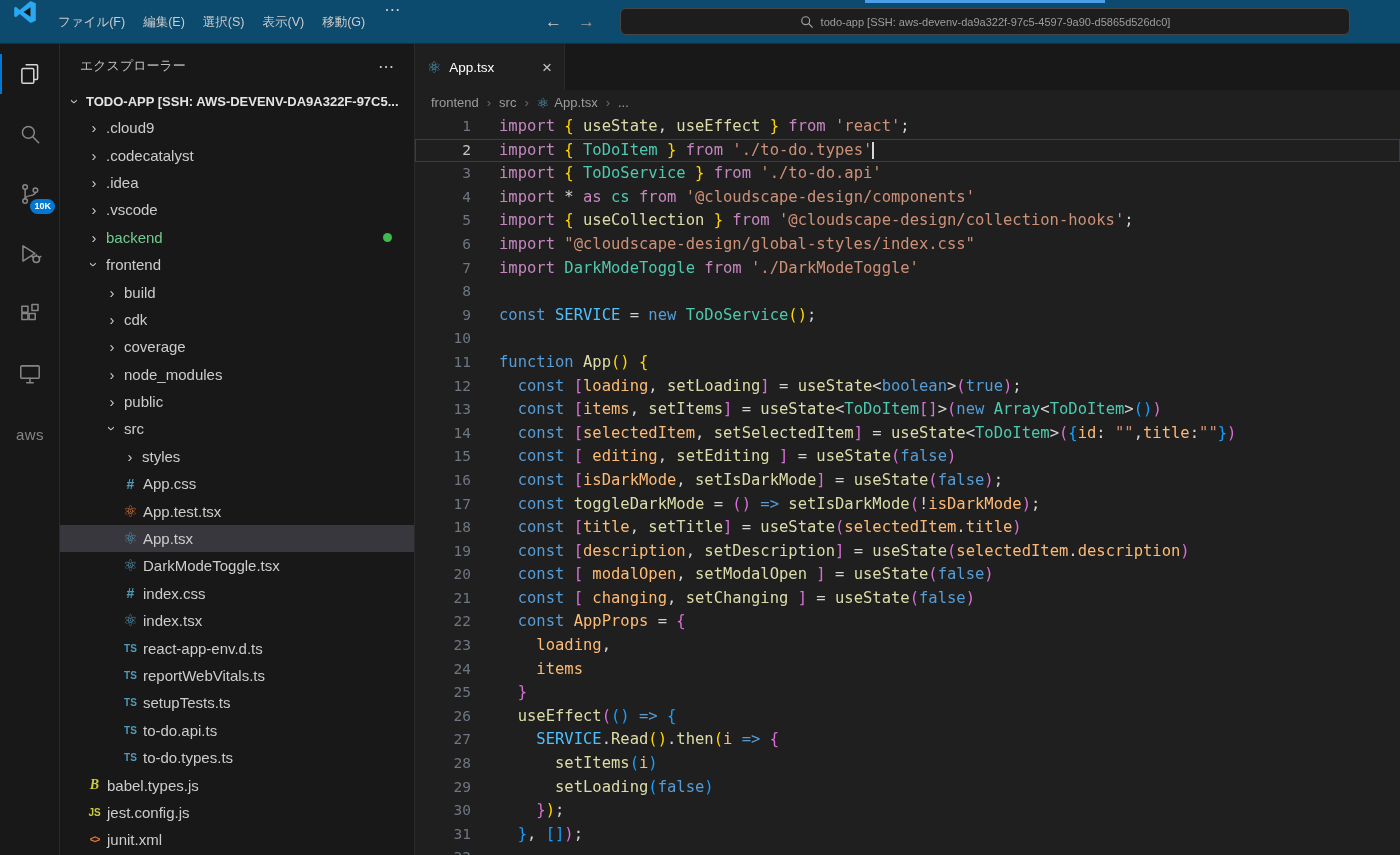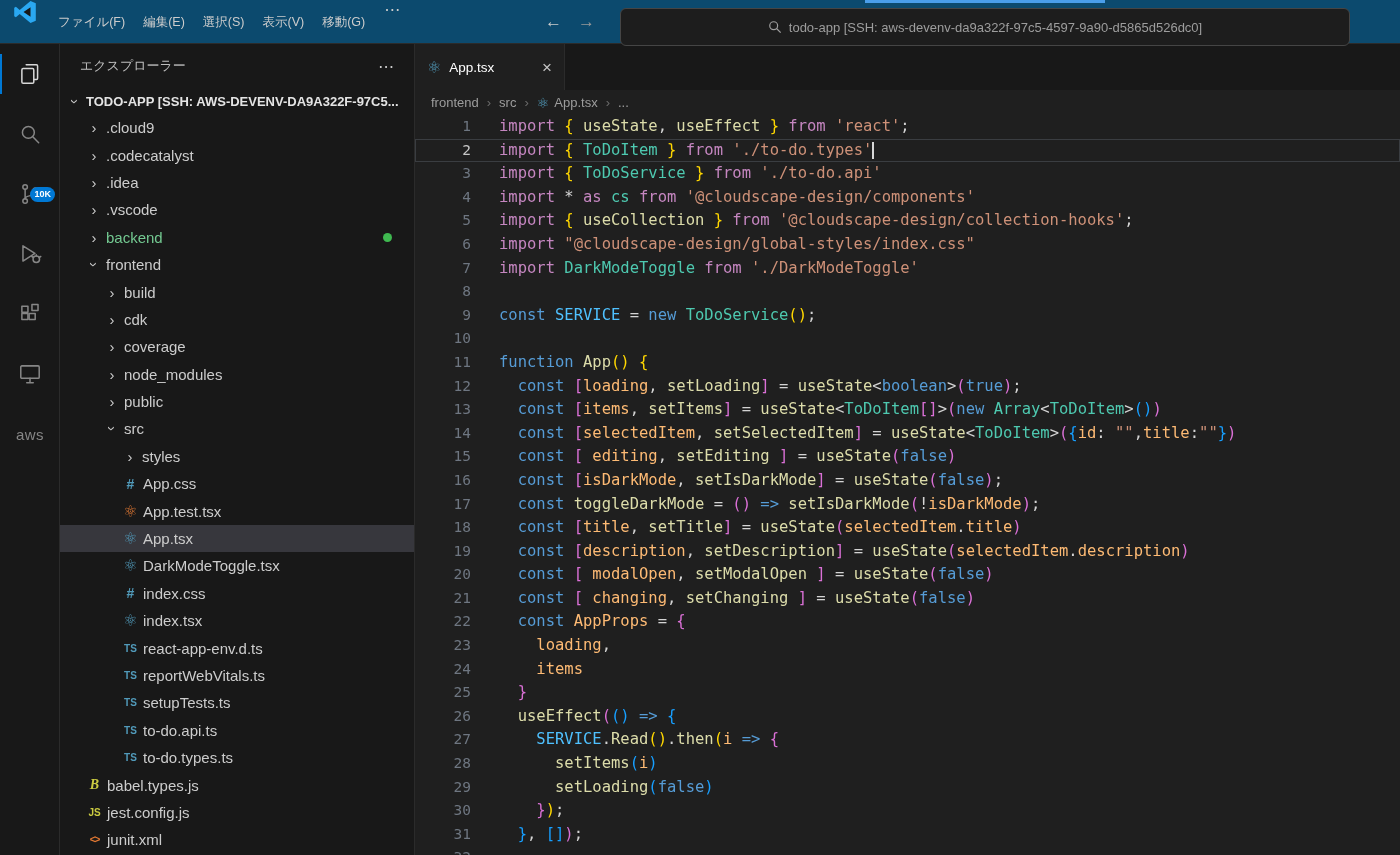--- a/index.html
+++ b/index.html
@@ -8,33 +8,33 @@
 
   
   .titlebar{position:absolute;left:0;top:0;width:1400px;height:44px;background:#0c4a6e;
     border-bottom:1px solid #2b2b2b;display:flex;z-index:6}
   .logo{width:24px;height:24px;margin:0 12px 0 13px;flex-shrink:0}
   .menu{color:#cccccc;font-size:12.5px;padding:0 9px;height:28px;line-height:28px;border-radius:5px;white-space:nowrap}
   .menu-more{color:#cccccc;font-size:16px;padding:0 10px}
   .navarrows{position:absolute;left:545px;top:0;height:44px;display:flex;align-items:center;gap:16px}
   .arrow{font-size:17px;color:#cccccc}
   .arrow.fwd{color:#9a9a9a}
-  .command-center{position:absolute;left:620px;top:8px;width:730px;height:38px;background:#1d1d1d;
+  .command-center{position:absolute;left:620px;top:8px;width:730px;height:27px;background:#1d1d1d;
     border:1px solid #454545;border-radius:6px;display:flex;align-items:center;justify-content:center;
-    gap:7px;color:#9d9d9d;font-size:13px;white-space:nowrap;overflow:hidden}
+    gap:7px;color:#9d9d9d;font-size:11px;white-space:nowrap;overflow:hidden}
   .top-accent{position:absolute;left:865px;top:0;width:240px;height:3px;background:#4a9eea}
 
   
   .activitybar{position:absolute;left:0;top:44px;width:60px;height:811px;background:#181818;
     border-right:1px solid #2b2b2b;z-index:5}
   .abar-item{position:relative;width:60px;height:60px;display:flex;align-items:center;justify-content:center;color:#868686}
   .abar-item.active{color:#d7d7d7}
   .abar-item.active::before{content:"";position:absolute;left:0;top:10px;bottom:10px;width:2px;background:#0078d4}
   .abar-item svg{width:26px;height:26px;stroke:currentColor;fill:none;stroke-width:1.4;stroke-linecap:round;stroke-linejoin:round}
-  .badge{position:absolute;right:5px;bottom:22px;background:#0078d4;color:#fff;font-size:9px;line-height:1;
+  .badge{position:absolute;right:5px;bottom:10px;background:#0078d4;color:#fff;font-size:9px;line-height:1;
     padding:3px 4px;border-radius:9px;font-weight:700}
   .aws-label{font-size:15px;font-weight:400;letter-spacing:.5px}
 
   
   .sidebar{position:absolute;left:60px;top:44px;width:355px;height:811px;background:#181818;
     border-right:1px solid #2b2b2b;overflow:hidden;z-index:4}
   .sb-header{height:44px;display:flex;align-items:center;justify-content:space-between;
     padding:0 20px 0 20px;color:#bdbdbd;font-size:13px}
   .sb-header .more{font-size:16px;color:#cccccc}
   .root-row{height:26px;display:flex;align-items:center;padding-left:6px;color:#e4e4e4;

